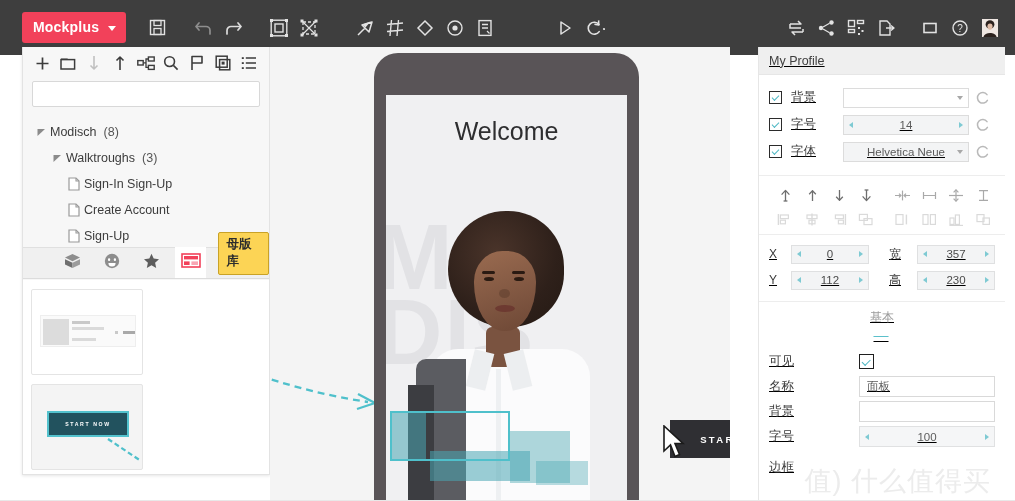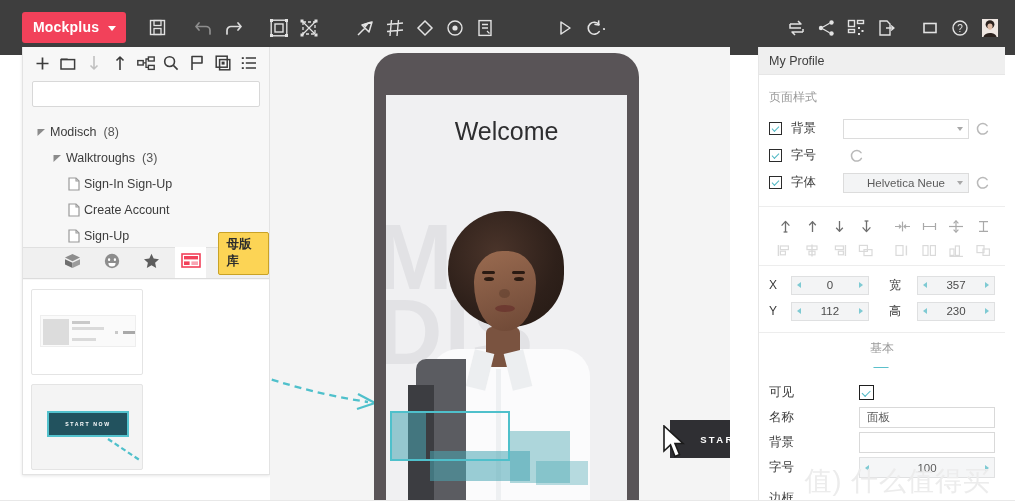--- a/index.html
+++ b/index.html
@@ -176,21 +176,21 @@
     background: #2f2f33; color: #fff; font-size: 9.5px; letter-spacing: 2.3px;
     font-weight: bold; display: flex; align-items: center; justify-content: center;
     padding-left: 16px; cursor: grabbing;
   }
   .cursor-arrow { position: absolute; left: 392px; top: 378px; }
   .dash-arrow { position: absolute; left: -12px; top: 325px; }
 
   
   .rightpanel {
     position: absolute; right: 10px; top: 47px; width: 247px; bottom: 0;
-    background: #fff; border-left: 1px solid #e6e6e6; overflow: hidden;
+    background: #fff; border-left: 1px solid #e6e6e6; overflow: hidden; text-decoration: underline;
   }
   .rp-title {
     height: 28px; background: #efefef; display: flex; align-items: center;
     padding-left: 10px; font-size: 12.5px; color: #3d3d3d;
     border-bottom: 1px solid #e6e6e6;
   }
   .rp-section { padding: 9px 10px 4px 10px; }
   .rp-sechead {
     font-size: 12px; color: #9a9a9a; padding: 5px 0 9px 0;
     display: flex; align-items: center; justify-content: space-between;
@@ -672,39 +672,43 @@
 
     <svg class="cursor-arrow" width="26" height="34" viewBox="0 0 26 34">
       <path d="M2 1 L2 26 L8.5 20 L13 31.5 L17.5 29.5 L13 18.5 L21 18.5 Z" fill="#ffffff" stroke="#1b1b1b" stroke-width="1.6"></path>
     </svg>
   </div>
 
   <div class="rightpanel">
     <div class="rp-title">My Profile</div>
 
     <div class="rp-section">
-      <div class="rp-sechead">页面样式</div>
 
       <div class="rp-row">
         <span class="chk"></span>
         <span class="rlabel">背景</span>
         <span class="field combo" style="background:#fff;">
           <span class="cv"></span>
           <span class="fd-caret"></span>
         </span>
         <span class="reset-ico">
           <svg width="15" height="15" viewBox="0 0 15 15">
               <path d="M12 4.6 A5.3 5.3 0 1 0 12.4 10.4" fill="none" stroke="#b9b9b9" stroke-width="1.5" stroke-linecap="round"></path>
             </svg>
         </span>
       </div>
 
       <div class="rp-row">
         <span class="chk"></span>
         <span class="rlabel">字号</span>
+        <span class="field combo">
+          <span class="spin-l"></span>
+          <span class="cv">14</span>
+          <span class="spin-r"></span>
+        </span>
         <span class="reset-ico">
           <svg width="15" height="15" viewBox="0 0 15 15">
               <path d="M12 4.6 A5.3 5.3 0 1 0 12.4 10.4" fill="none" stroke="#b9b9b9" stroke-width="1.5" stroke-linecap="round"></path>
             </svg>
         </span>
       </div>
 
       <div class="rp-row">
         <span class="chk"></span>
         <span class="rlabel">字体</span>

